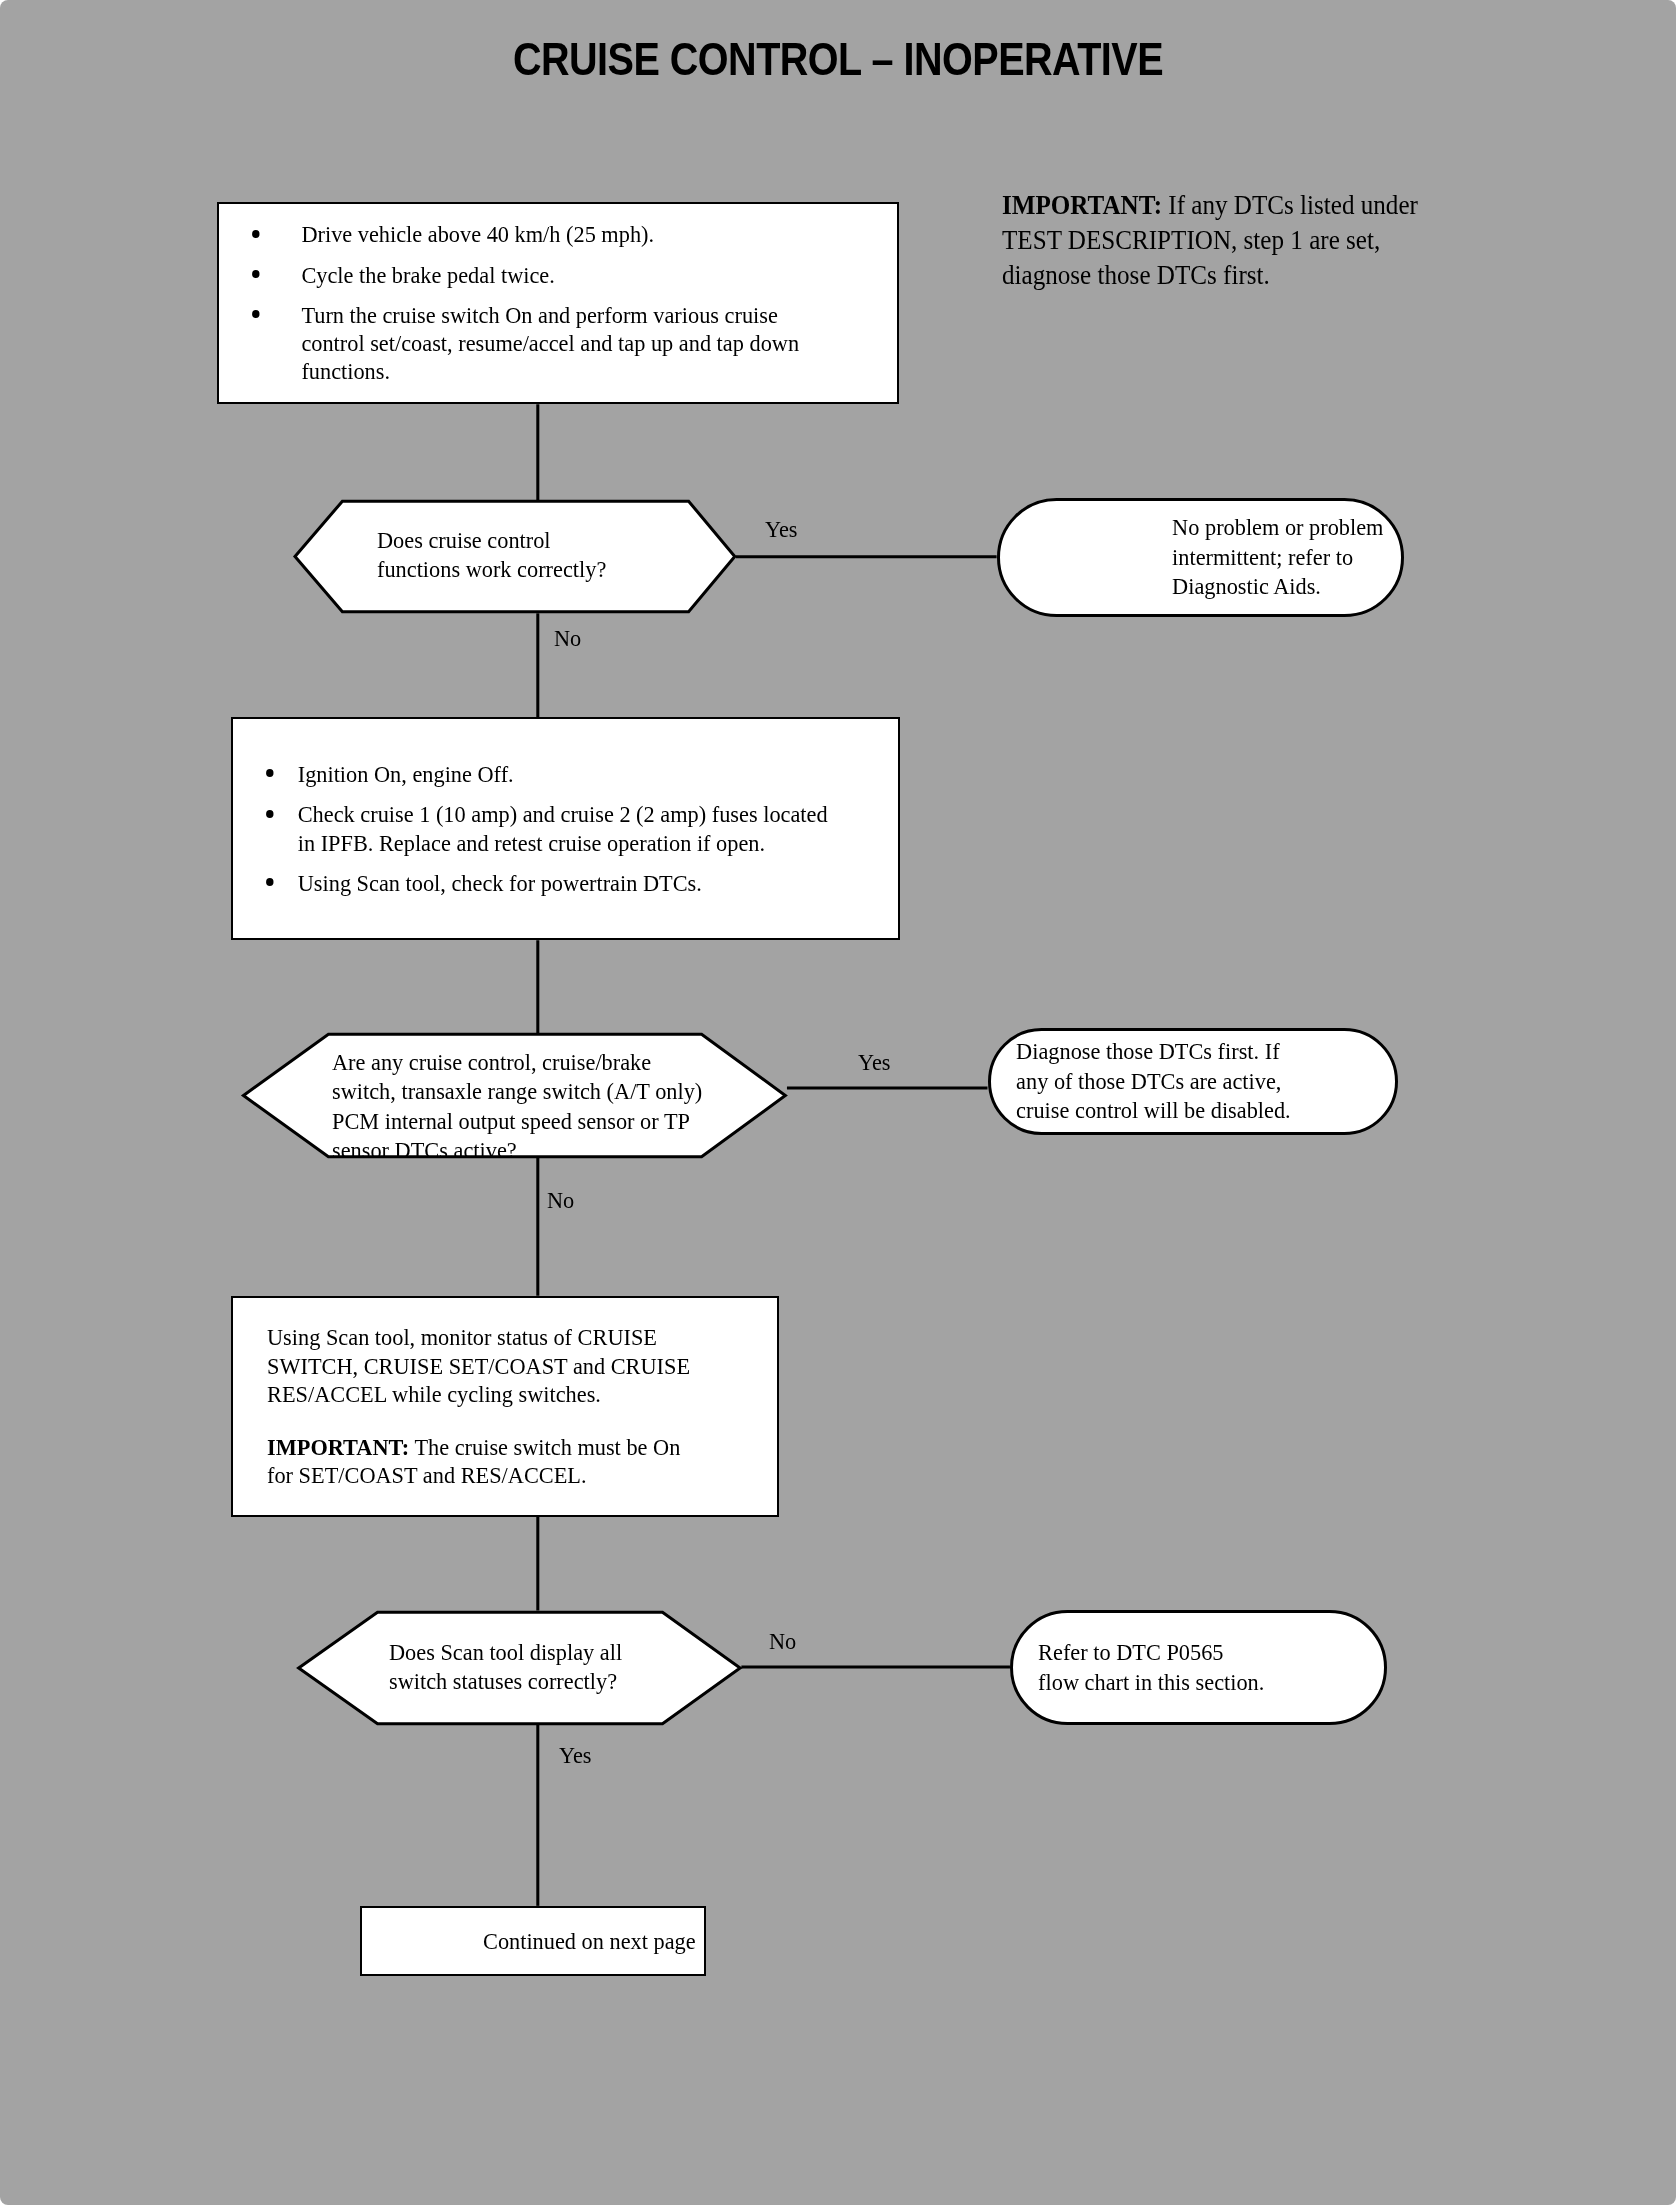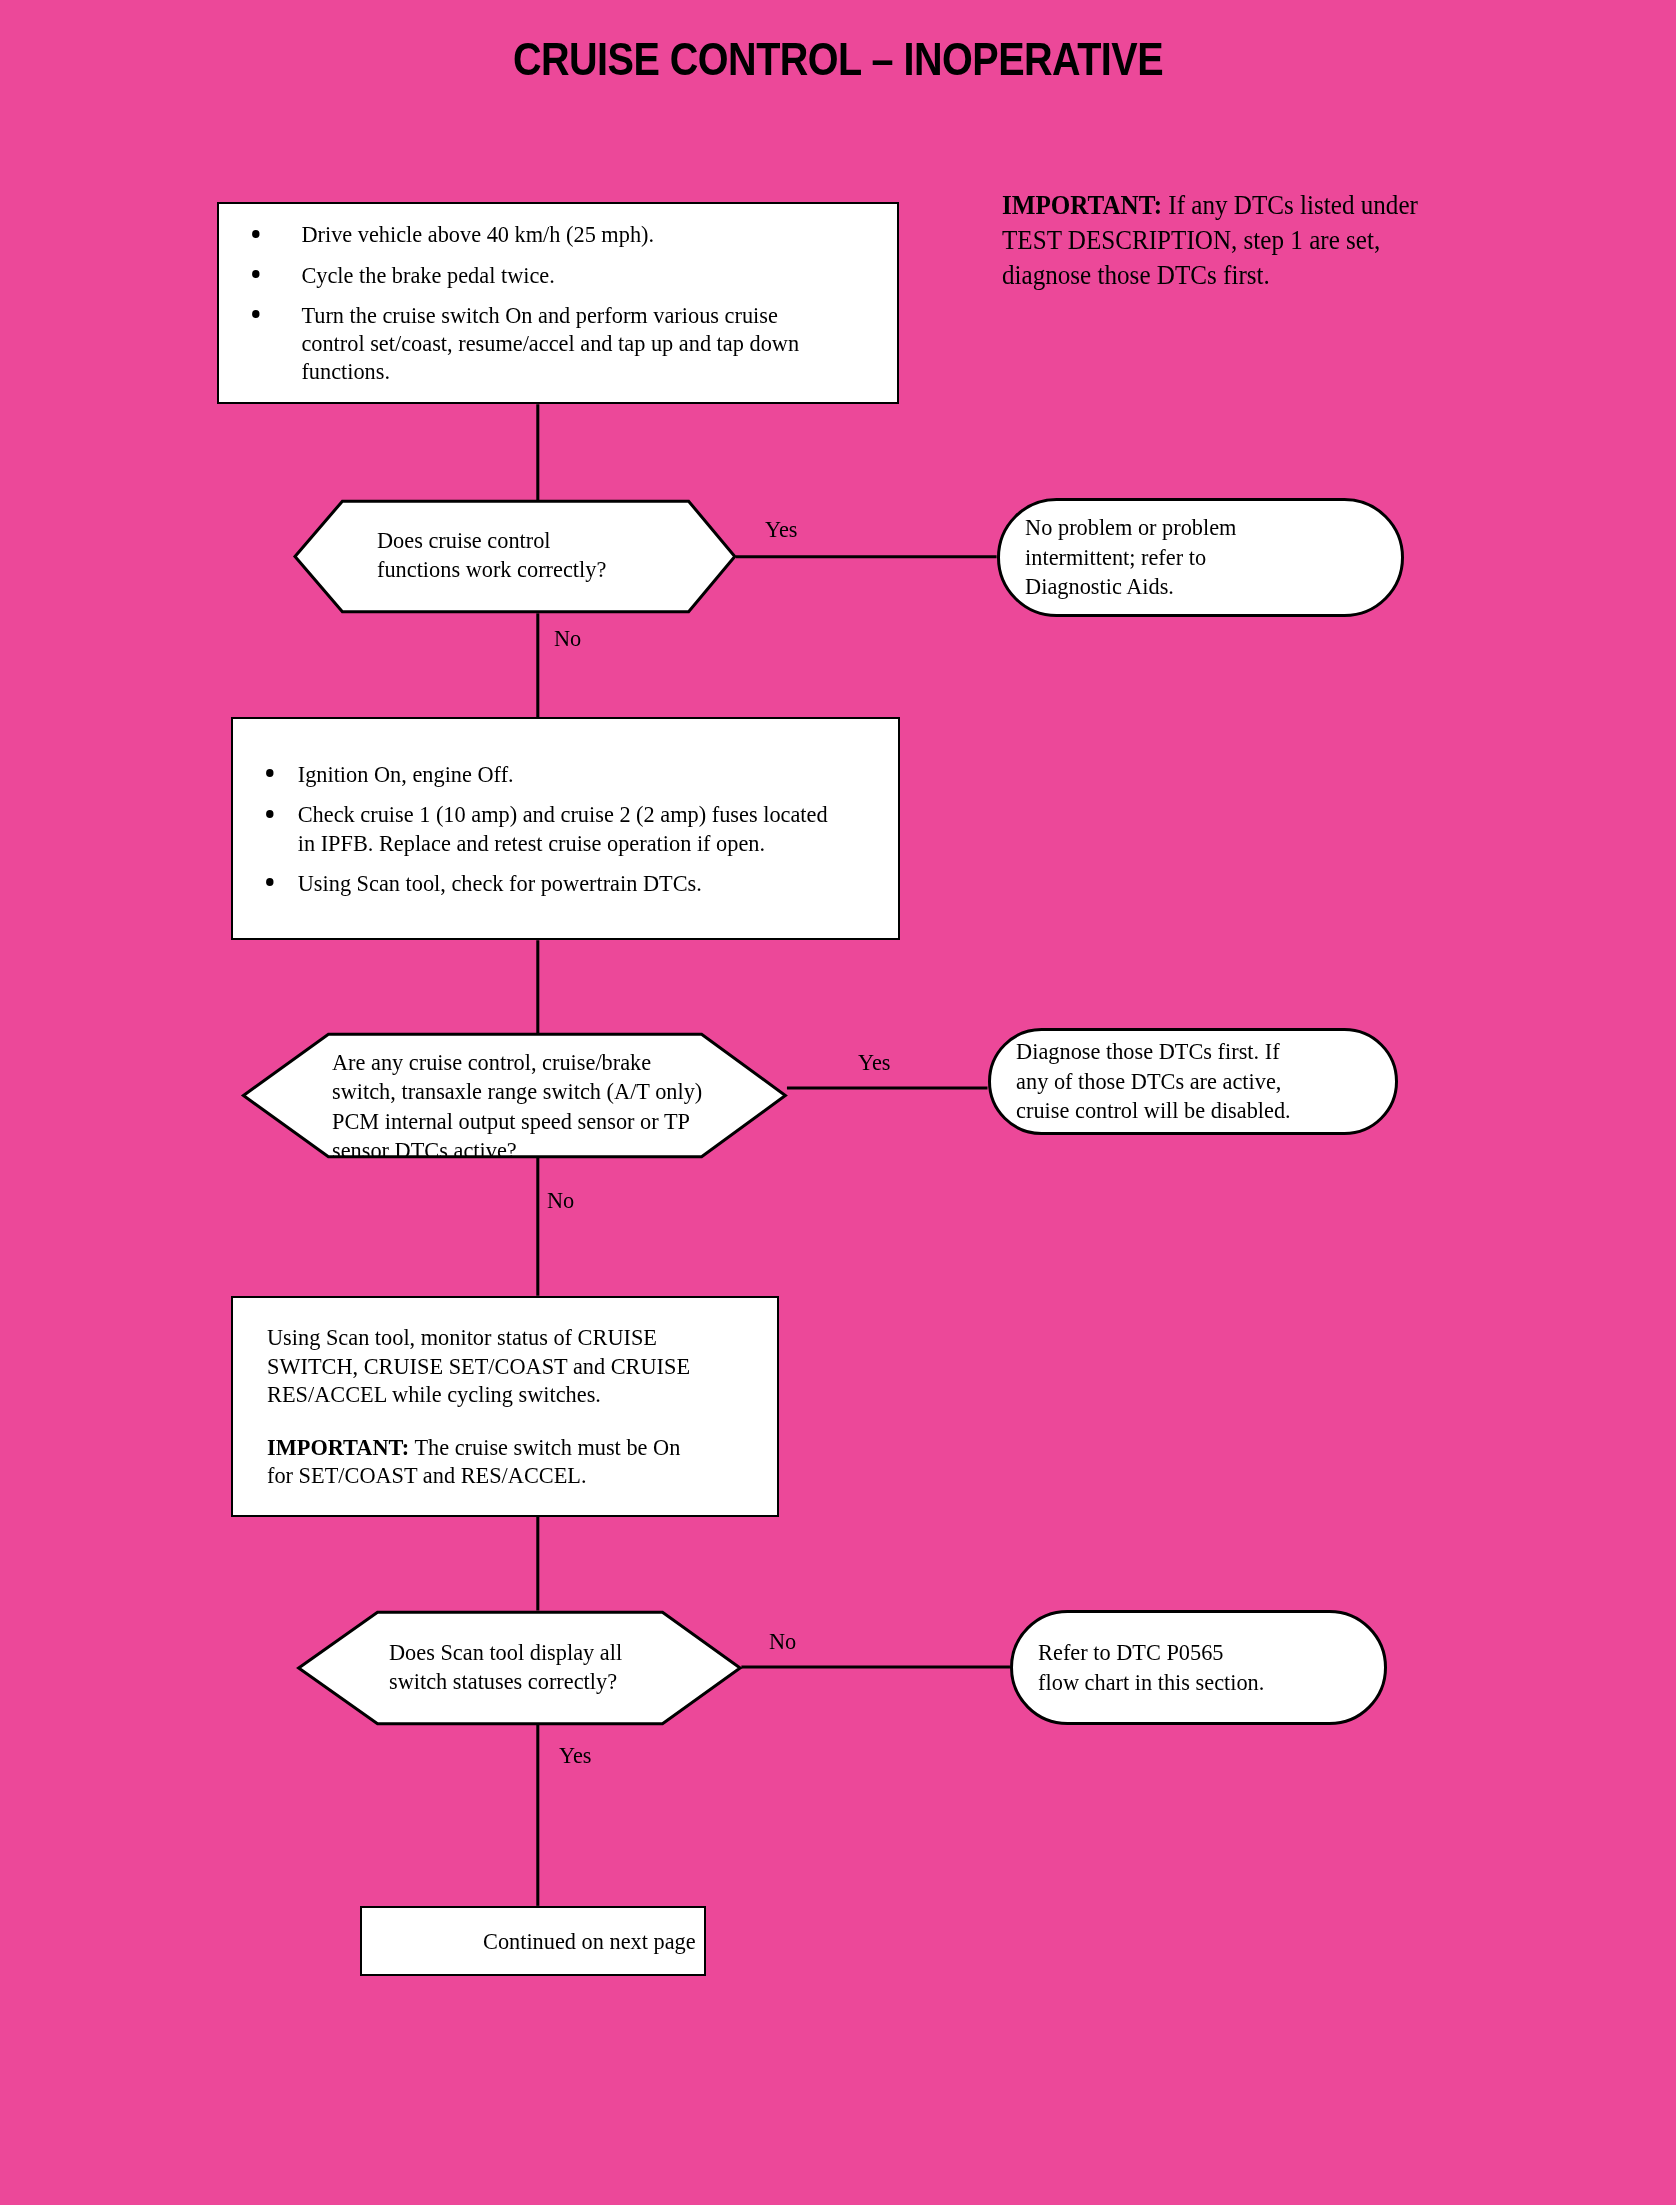--- a/index.html
+++ b/index.html
@@ -4,24 +4,25 @@
 <style>
   html, body {
     margin: 0;
     padding: 0;
     background: #ffffff;
   }
   #page {
     position: relative;
     width: 1676px;
     height: 2205px;
-    background: #ec4899;
+    background: #a3a3a3;
     overflow: hidden;
     font-family: "Liberation Serif", "DejaVu Serif", serif;
     color: #000000;
+    border-radius: 8px;
   }
   #connectors {
     position: absolute;
     left: 0; top: 0;
     width: 1676px;
     height: 2205px;
     pointer-events: none;
   }
 
   
@@ -227,21 +228,21 @@
   <div class="decision" style="left:295px; top:500px; width:441px; height:91px;">
     <svg width="441" height="113" viewBox="0 0 726 186">
       <polygon points="0,93 78,2 648,2 724,93 648,184 78,184" fill="#ffffff" stroke="#000000" stroke-width="5"></polygon>
     </svg>
     <div class="dec-text" style="left:82px; top:25.5px;">Does cruise control
 functions work correctly?</div>
   </div>
   <div class="edge-label" style="left:765px; top:517px;">Yes</div>
   <div class="edge-label" style="left:554px; top:626px;">No</div>
 
-  <div class="terminator" style="left:997px; top:498px; width:407px; height:119px; border-radius:60px;">
+  <div class="terminator" style="left:997px; top:498px; width:407px; height:119px; border-radius:60px;justify-content:flex-end;">
     <div class="term-text">No problem or problem
 intermittent; refer to
 Diagnostic Aids.</div>
   </div>
 
   <div class="node process-box" style="left:218px; top:717px; width:669px; height:223px;align-items:center;">
     <div class="proc-inner">
       <ul class="bullet-list">
         <li class="bullet-item indent-narrow">
           <span class="bullet-dot"></span>

